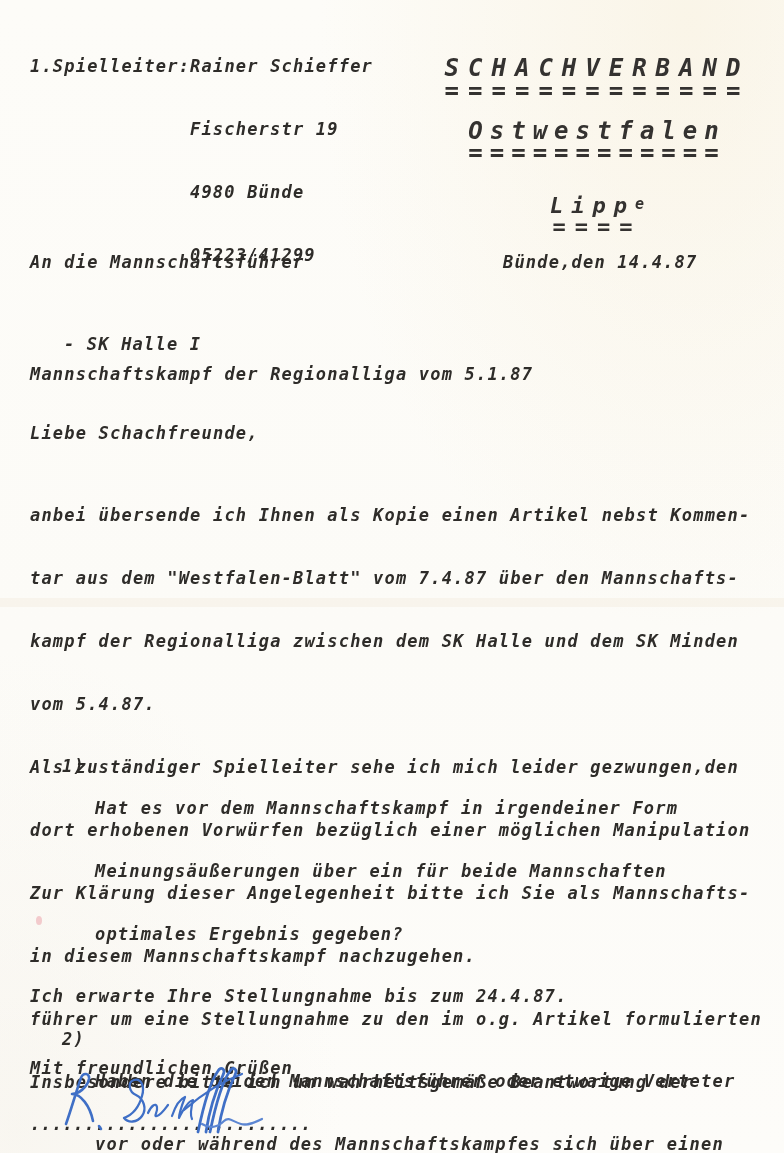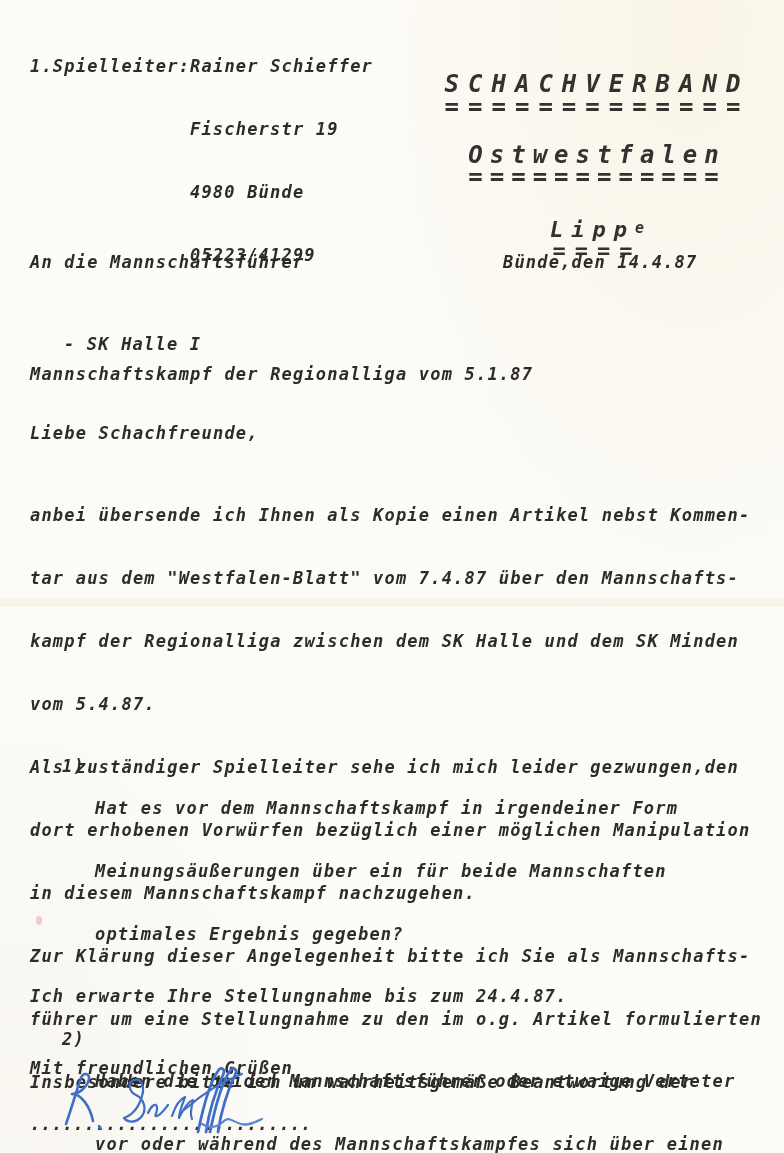--- a/index.html
+++ b/index.html
@@ -32,26 +32,26 @@
     font-size:17px;
     letter-spacing:1.2px;
     line-height:21px;
     white-space:pre;
   }
   
   .sender{ position:absolute; left:30px; top:14px; }
   .sender .indent{ padding-left:160px; }
   
   .letterhead{
-    position:absolute; left:432px; top:70px; width:330px;
+    position:absolute; left:432px; top:54px; width:330px;
     text-align:center; color:#343230; font-style:italic; font-weight:700;
   }
   .lh-title{ font-size:24px; letter-spacing:9px; line-height:28px; white-space:nowrap; }
   .lh-title-ul{ font-size:24px; letter-spacing:9px; line-height:16px; margin-top:1px; white-space:nowrap; }
-  .lh-region{ font-size:24px; letter-spacing:7px; line-height:26px; margin-top:27px; white-space:nowrap; }
+  .lh-region{ font-size:24px; letter-spacing:7px; line-height:26px; margin-top:19px; white-space:nowrap; }
   .lh-region-ul{ font-size:24px; letter-spacing:7px; line-height:16px; margin-top:1px; white-space:nowrap; }
   .lh-sub{ font-size:22px; letter-spacing:8px; line-height:26px; margin-top:30px; white-space:nowrap; }
   .lh-sub .small-e{ font-size:15px; letter-spacing:0; vertical-align:4px; }
   .lh-sub-ul{ font-size:22px; letter-spacing:9px; line-height:14px; margin-top:1px; white-space:nowrap; }
   
   .recipient{ position:absolute; left:30px; top:252px; }
   .city-date{ position:absolute; left:503px; top:252px; }
   .teams{ position:absolute; left:64px; top:292px; }
   .subject{ position:absolute; left:30px; top:364px; }
   .salutation{ position:absolute; left:30px; top:423px; }
@@ -100,22 +100,22 @@
 
   <div class="salutation tw">Liebe Schachfreunde,</div>
 
   <div class="body-block tw">
     <div>anbei übersende ich Ihnen als Kopie einen Artikel nebst Kommen-</div>
     <div>tar aus dem "Westfalen-Blatt" vom 7.4.87 über den Mannschafts-</div>
     <div>kampf der Regionalliga zwischen dem SK Halle und dem SK Minden</div>
     <div>vom 5.4.87.</div>
     <div>Als zuständiger Spielleiter sehe ich mich leider gezwungen,den</div>
     <div>dort erhobenen Vorwürfen bezüglich einer möglichen Manipulation</div>
+    <div>Zur Klärung dieser Angelegenheit bitte ich Sie als Mannschafts-</div>
     <div>in diesem Mannschaftskampf nachzugehen.</div>
-    <div>Zur Klärung dieser Angelegenheit bitte ich Sie als Mannschafts-</div>
     <div>führer um eine Stellungnahme zu den im o.g. Artikel formulierten</div>
     <div>Insbesondere bitte ich um wahrheitsgemäße Beantwortung der</div>
     
   </div>
 
   <div class="questions tw">
     <div class="q">
       <span class="q-num">1)</span>
       <span class="q-text">
         <div>Hat es vor dem Mannschaftskampf in irgendeiner Form</div>

